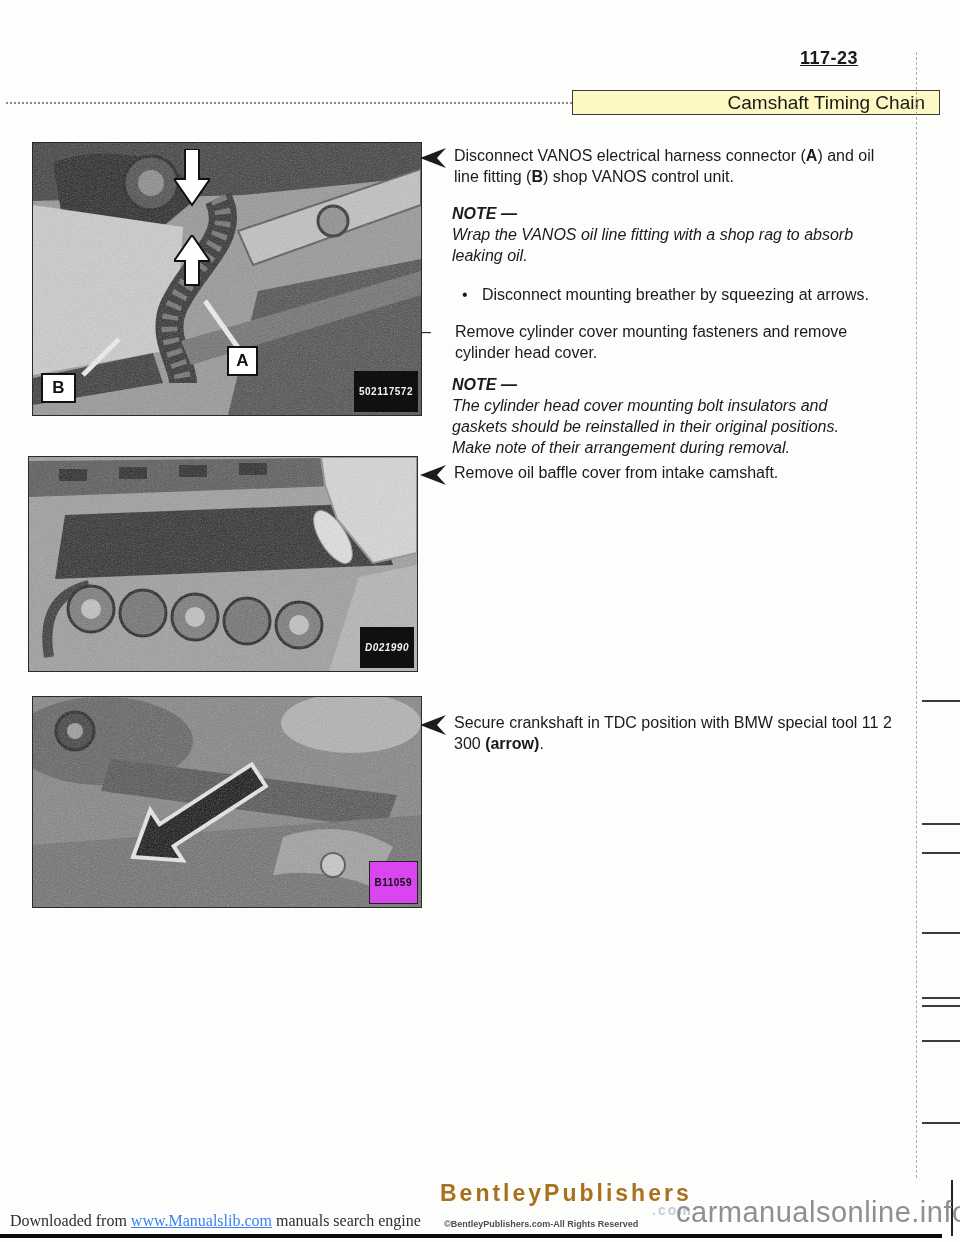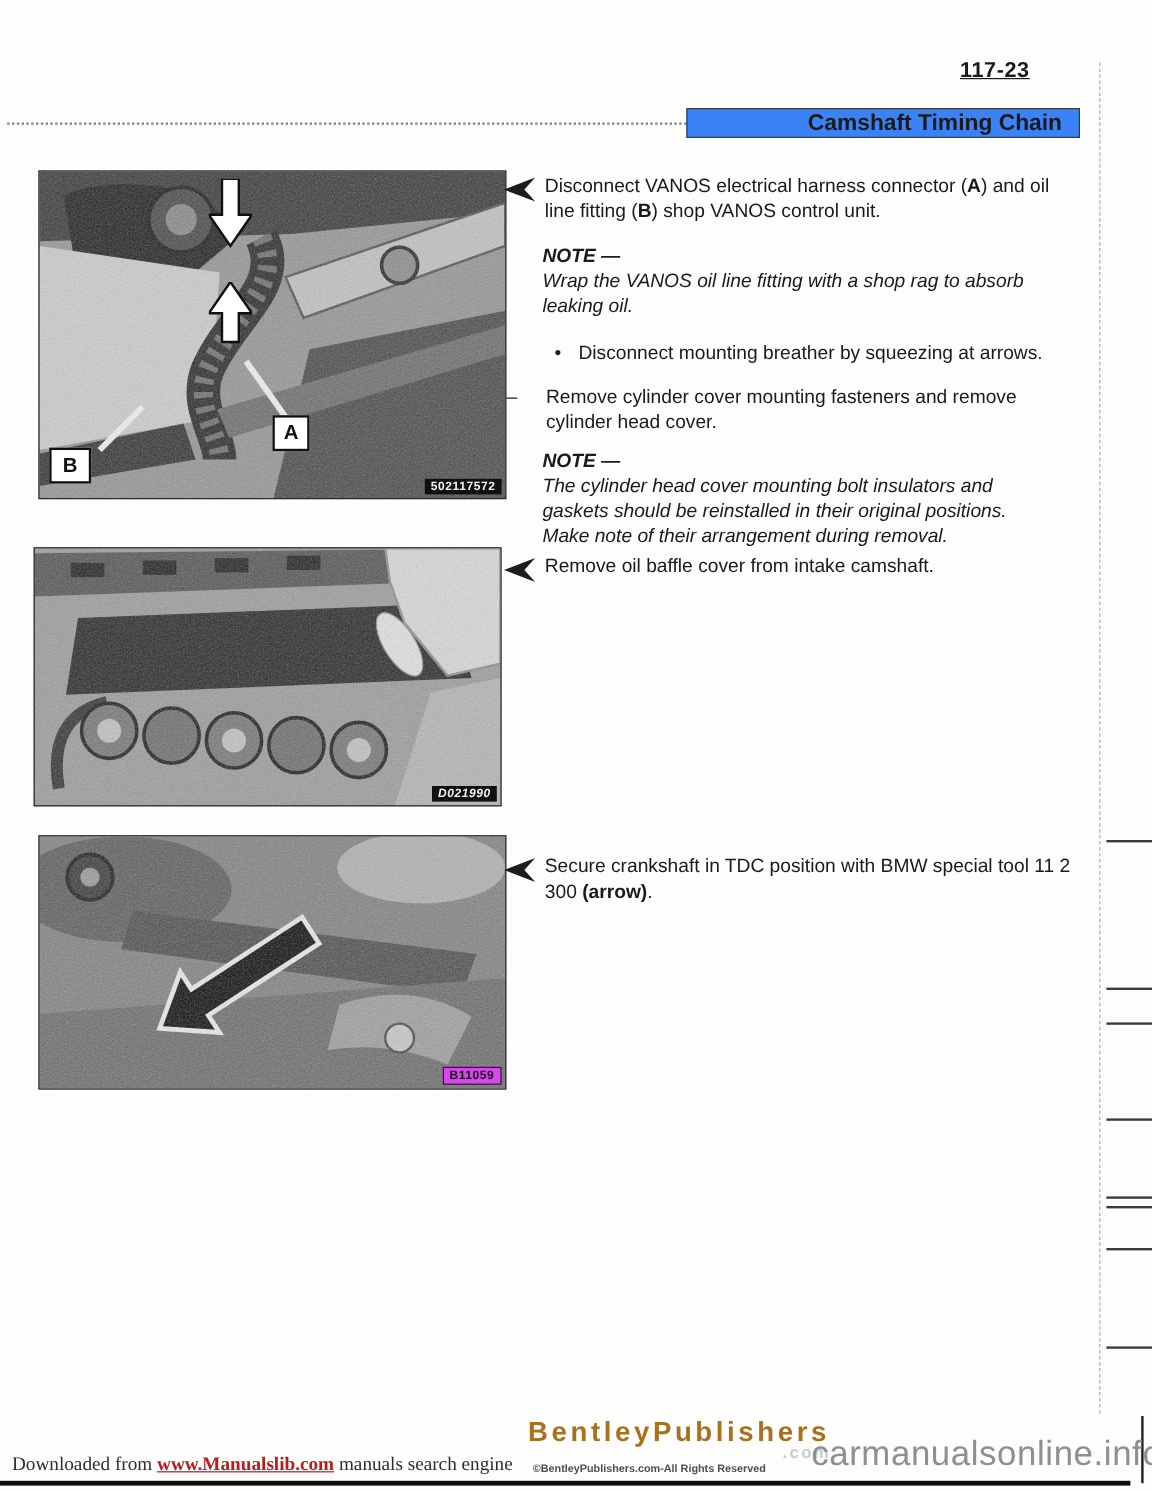--- a/index.html
+++ b/index.html
@@ -3,36 +3,36 @@
 <meta charset="utf-8">
 <style>
   html,body{margin:0;padding:0;}
   body{
     width:960px;height:1242px;position:relative;background:#fdfdfc;
     font-family:"Liberation Sans",sans-serif;color:#1a1a1a;overflow:hidden;
   }
   
   .page-number{position:absolute;top:48px;left:800px;font-size:18px;font-weight:bold;letter-spacing:.5px;text-decoration:underline;}
   .title-box{
-    position:absolute;top:90px;left:572px;width:328px;height:25px;
-    border:1px solid #3a3a3a;background:#3b82f6;display:flex;align-items:center;justify-content:flex-end;
-    padding-right:14px;box-sizing:border-box;font-size:19px;font-weight:bold;
+    position:absolute;top:90px;left:572px;width:368px;height:25px;
+    border:1px solid #3a3a3a;background:#fef9c3;display:flex;align-items:center;justify-content:flex-end;
+    padding-right:14px;box-sizing:border-box;font-size:19px;font-weight:normal;
   }
   .header-rule{position:absolute;top:102px;left:6px;width:566px;border-top:2px dotted #8a8a8a;}
   
   .photo{position:absolute;border:1px solid #2a2a2a;background:#9a9a9a;overflow:hidden;}
   .photo svg{display:block;}
   #photo1{left:32px;top:142px;width:388px;height:272px;}
   #photo2{left:28px;top:456px;width:388px;height:214px;text-decoration:underline;}
   #photo3{left:32px;top:696px;width:388px;height:210px;}
   .callout{
     position:absolute;background:#fff;border:2px solid #111;color:#111;
     font-weight:bold;font-size:17px;display:flex;align-items:center;justify-content:center;
   }
-  .idtag{position:absolute;font-size:10px;font-weight:bold;letter-spacing:.5px;padding:1px 5px;}
+  .idtag{position:absolute;font-size:10px;font-weight:bold;letter-spacing:.5px;padding:15px 5px;}
   .idtag.dark{background:#101010;color:#f2f2f2;}
   .idtag.light{background:#d946ef;color:#101010;border:1px solid #222;}
   .photo-arrow{position:absolute;}
   
   .step{position:absolute;left:420px;width:478px;display:flex;}
   .step .marker{flex:0 0 34px;padding-top:2px;}
   .step .txt{font-size:16px;line-height:21px;}
   .b{font-weight:bold;}
   .note{position:absolute;left:452px;width:430px;font-size:16px;line-height:21px;font-style:italic;}
   .note .note-label{font-weight:bold;}
@@ -40,21 +40,21 @@
   .bullet-item .marker{flex:0 0 20px;}
   .dash-item{position:absolute;left:422px;width:460px;font-size:16px;line-height:21px;display:flex;}
   .dash-item .marker{flex:0 0 33px;}
   
   .v-dashed{position:absolute;left:916px;top:52px;height:1126px;border-left:1px dashed #9a9a9a;opacity:.8;}
   .margin-mark{position:absolute;left:922px;width:38px;border-top:2px solid #3c3c3c;}
   .v-solid-short{position:absolute;left:951px;top:1180px;height:56px;border-left:2px solid #222;}
   
   .bottom-bar{position:absolute;left:0;top:1234px;width:942px;height:4px;background:#0c0c0c;}
   .downloaded{position:absolute;left:10px;top:1212px;font-family:"Liberation Serif",serif;font-size:16px;color:#2e2e2e;}
-  .downloaded a{color:#b91c1c;font-weight:bold;}
+  .downloaded a{color:#3b82f6;font-weight:normal;}
   .watermark1{position:absolute;left:440px;top:1180px;font-size:23px;font-weight:bold;letter-spacing:3px;color:#a16207;opacity:.9;}
   .watermark2{position:absolute;left:652px;top:1202px;font-size:14px;font-weight:bold;letter-spacing:2px;color:#c6ccd2;}
   .copyright{position:absolute;left:444px;top:1219px;font-size:9px;font-weight:bold;color:#4d4d4d;}
   .site{position:absolute;left:676px;top:1196px;font-size:29px;color:#8f8f8f;letter-spacing:.5px;}
 </style>
 </head>
 <body>
 
 <svg width="0" height="0" style="position:absolute" aria-hidden="true">
   <defs>

